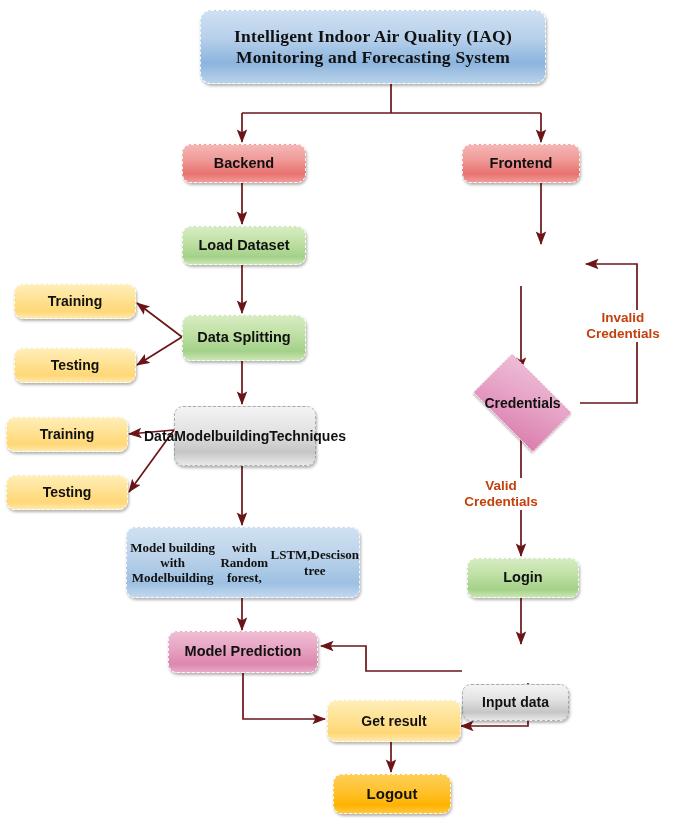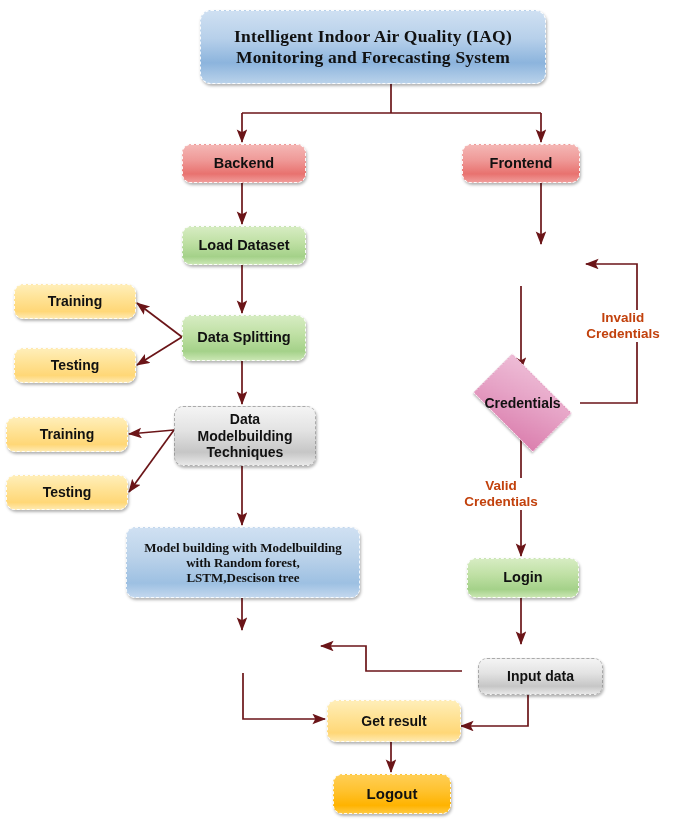--- a/index.html
+++ b/index.html
@@ -164,48 +164,49 @@
   <div class="node green" style="left:182px; top:226px; width:124px; height:39px;">Load Dataset</div>
 
   <div class="node red" style="left:182px; top:144px; width:124px; height:39px;">Backend</div>
 
   <div class="node green" style="left:182px; top:315px; width:124px; height:46px;">Data Splitting</div>
 
   <div class="node yellow" style="left:14px; top:284px; width:122px; height:35px;">Training</div>
 
   <div class="node yellow" style="left:14px; top:348px; width:122px; height:35px;">Testing</div>
 
-  <div class="node grey" style="left:174px; top:406px; width:142px; height:60px; flex-direction:column;">
+  <div class="node grey" style="left:174px; top:406px; width:142px; height:60px; ">
     <span>Data</span>
     <span>Modelbuilding</span>
     <span>Techniques</span>
   </div>
 
   <div class="node yellow" style="left:6px; top:417px; width:122px; height:35px;">Training</div>
 
   <div class="node yellow" style="left:6px; top:475px; width:122px; height:35px;">Testing</div>
 
-  <div class="node blue" style="left:126px; top:527px; width:234px; height:71px; flex-direction:column;">
+  <div class="node blue" style="left:126px; top:527px; width:234px; height:71px; flex-direction:row;">
     <span>Model building with Modelbuilding</span>
     <span>with  Random forest,</span>
     <span>LSTM,Descison tree</span>
   </div>
 
+  <div class="node pink" style="left:168px; top:631px; width:150px; height:42px;">Model Prediction</div>
 
   <div class="node red" style="left:462px; top:144px; width:118px; height:39px;">Frontend</div>
 
 
   <div class="diamond" style="left:463px; top:364px; width:119px; height:78px;">
     <div class="shape"></div>
     <div class="dlabel">Credentials</div>
   </div>
 
   <div class="node green" style="left:467px; top:558px; width:112px; height:40px;">Login</div>
 
-  <div class="node grey" style="left:462px; top:658px; width:125px; height:37px;margin-left:16px;">Input data</div>
+  <div class="node grey" style="left:462px; top:684px; width:107px; height:37px;">Input data</div>
 
   <div class="node yellow" style="left:327px; top:700px; width:134px; height:42px;">Get result</div>
 
   <div class="node orange" style="left:333px; top:774px; width:118px; height:40px;">Logout</div>
 
   <div class="edge-label" style="left:581px; top:310px; width:84px;">
     <div>Invalid</div>
     <div>Credentials</div>
   </div>
 

